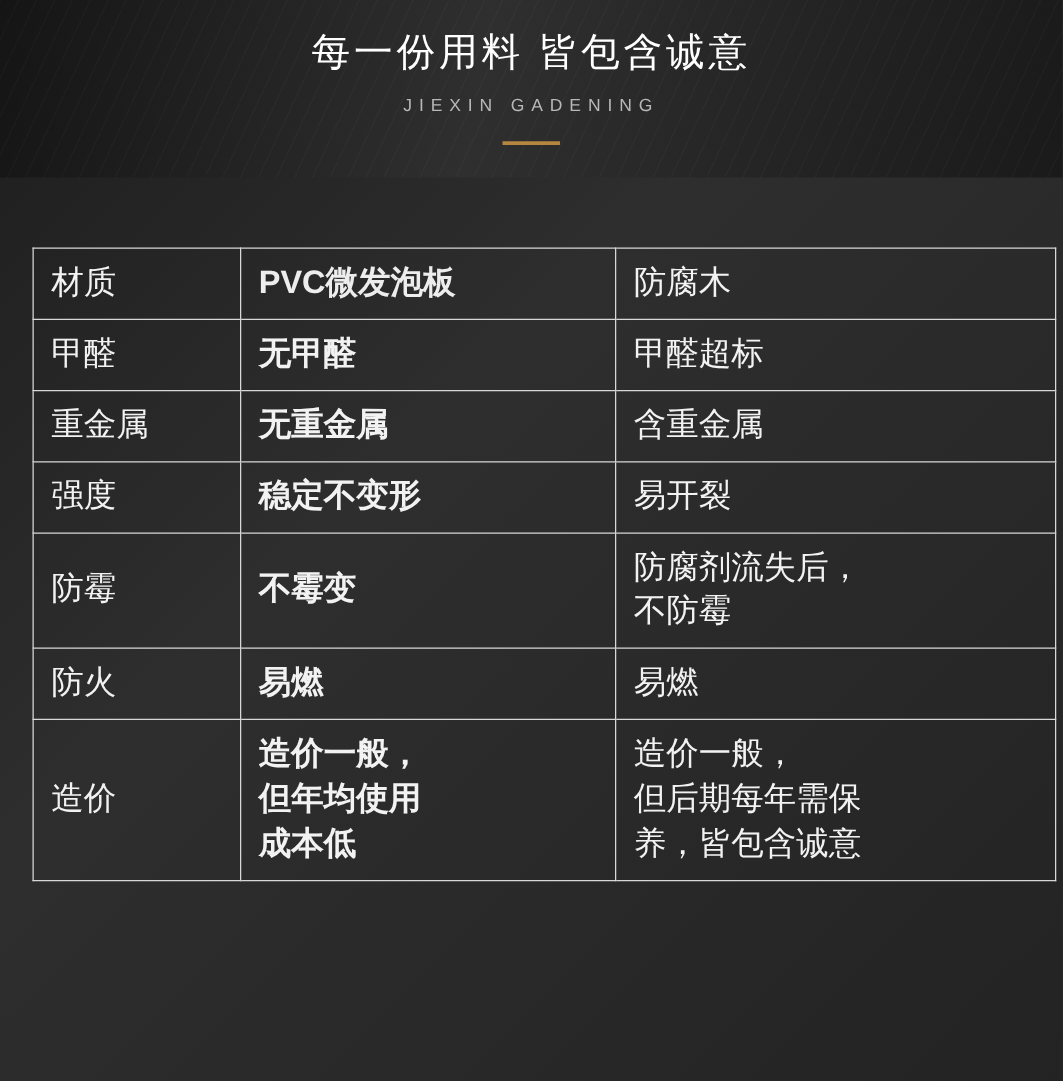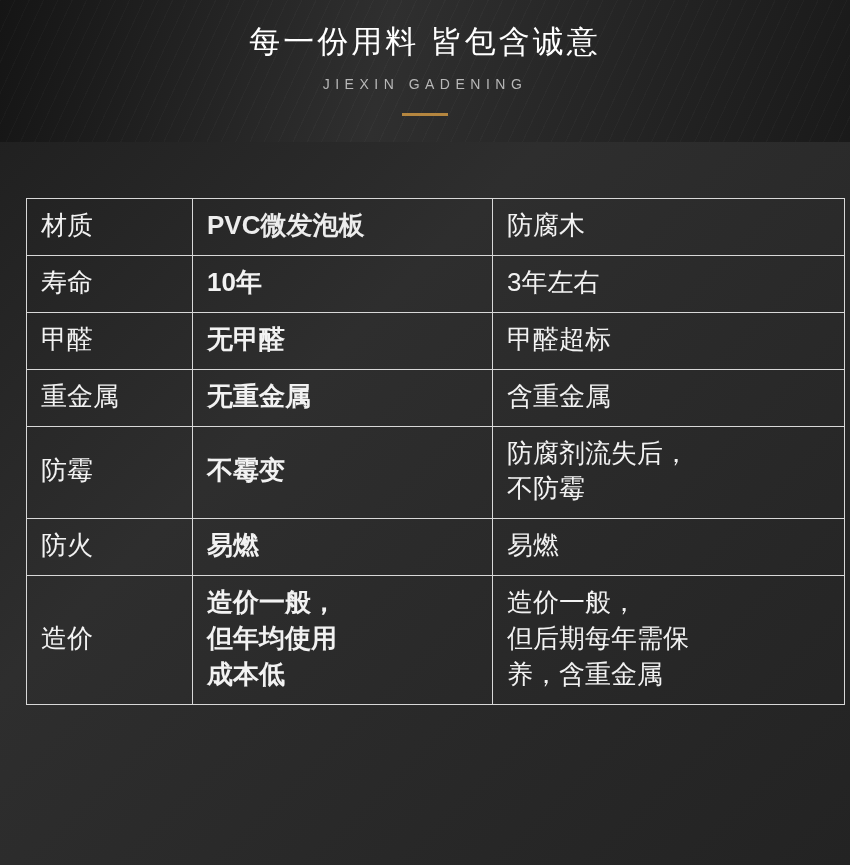--- a/index.html
+++ b/index.html
@@ -116,33 +116,20 @@
                 <span>PVC微发泡板</span>
               </div>
           </td>
           <td class="wood">
             <div class="cell-lines">
                 <span>防腐木</span>
               </div>
           </td>
         </tr>
 
-        <tr>
-          <td class="label">寿命</td>
-          <td class="pvc">
-            <div class="cell-lines">
-                <span>10年</span>
-              </div>
-          </td>
-          <td class="wood">
-            <div class="cell-lines">
-                <span>3年左右</span>
-              </div>
-          </td>
-        </tr>
 
         <tr>
           <td class="label">甲醛</td>
           <td class="pvc">
             <div class="cell-lines">
                 <span>无甲醛</span>
               </div>
           </td>
           <td class="wood">
             <div class="cell-lines">
@@ -158,20 +145,33 @@
                 <span>无重金属</span>
               </div>
           </td>
           <td class="wood">
             <div class="cell-lines">
                 <span>含重金属</span>
               </div>
           </td>
         </tr>
 
+        <tr>
+          <td class="label">强度</td>
+          <td class="pvc">
+            <div class="cell-lines">
+                <span>稳定不变形</span>
+              </div>
+          </td>
+          <td class="wood">
+            <div class="cell-lines">
+                <span>易开裂</span>
+              </div>
+          </td>
+        </tr>
 
         <tr>
           <td class="label">防霉</td>
           <td class="pvc">
             <div class="cell-lines">
                 <span>不霉变</span>
               </div>
           </td>
           <td class="wood">
             <div class="cell-lines">
@@ -202,21 +202,21 @@
             <div class="cell-lines">
               <span>造价一般，</span>
               <span>但年均使用</span>
               <span>成本低</span>
             </div>
           </td>
           <td class="wood">
             <div class="cell-lines">
               <span>造价一般，</span>
               <span>但后期每年需保</span>
-              <span>养，含重金属</span>
+              <span>养，皆包含诚意</span>
             </div>
           </td>
         </tr>
 
       </tbody>
     </table>
   </div>
 
 </div>
 

